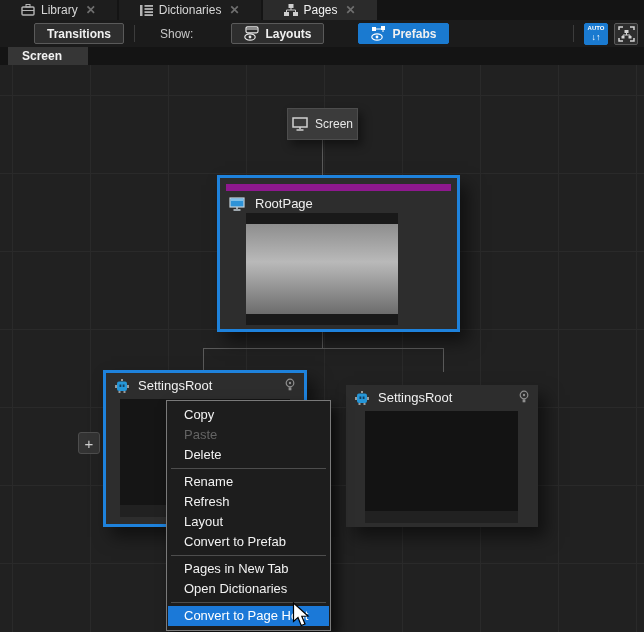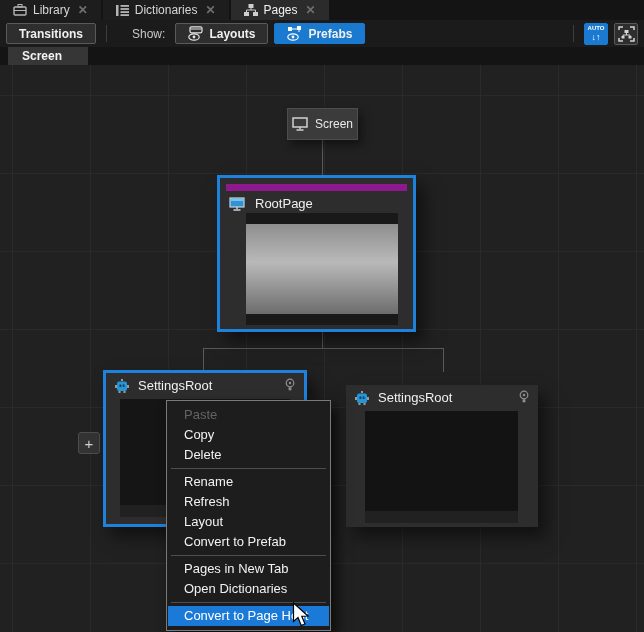--- a/index.html
+++ b/index.html
@@ -2,31 +2,31 @@
 <html style="--accent-blue: #1a7ad0; --selection-blue: #1e82dc; --purple-bar: #8e188e; --menu-highlight: #1b79d8; --canvas-bg: #212121; --node-bg: #2d2d2d;"><head>
 <meta charset="utf-8">
 <style>
   * { margin:0; padding:0; box-sizing:border-box; }
   html,body { width:644px; height:632px; background:#161616; overflow:hidden;
     font-family:"Liberation Sans", sans-serif; }
   .app { position:relative; width:644px; height:632px; background:#161616; }
 
   
   .tabbar { display:flex; align-items:stretch; height:20px; background:#141414; }
-  .tab { display:flex; align-items:center; gap:6px; padding:0 13px; font-size:12px;
+  .tab { display:flex; align-items:center; gap:6px; padding:0 21px; font-size:12px;
     color:#d6d6d6; background:#1d1d1d; margin-right:2px; cursor:default; }
   .tab.active { background:#2b2b2b; color:#f2f2f2; }
   .tab .close { color:#6f6f6f; font-size:12px; font-weight:bold; margin-left:2px; }
   .tab svg { flex:0 0 auto; }
 
   
   .toolbar { display:flex; align-items:center; height:27px; background:#1b1b1b; padding:0 6px; gap:6px; }
   .btn { display:flex; align-items:center; justify-content:center; gap:5px; height:21px;
     background:#2e2e2e; border:1px solid #5a5a5a; border-radius:2px; color:#f0f0f0;
-    font-size:12px; font-weight:bold; padding:0 12px; }
+    font-size:12px; font-weight:bold; padding:0 12px;margin-left:28px; }
   .btn.toggle-on { background:var(--accent-blue,#1a7ad0); border-color:var(--accent-blue,#1a7ad0); }
   .vsep { width:1px; height:17px; background:#3c3c3c; margin:0 4px; }
   .show-label { color:#c8c8c8; font-size:12px; margin:0 4px 0 15px; }
   .spacer { flex:1; }
   .sq-btn { width:24px; height:22px; display:flex; flex-direction:column; align-items:center;
     justify-content:center; border-radius:2px; border:1px solid #5a5a5a; background:#2e2e2e; }
   .sq-btn.blue { background:var(--accent-blue,#1a7ad0); border-color:var(--accent-blue,#1a7ad0); }
   .auto-txt { font-size:6px; font-weight:bold; color:#fff; line-height:7px; letter-spacing:0; }
   .auto-arrows { font-size:9px; font-weight:bold; color:#fff; line-height:10px; }
 
@@ -50,21 +50,21 @@
     box-shadow:4px 5px 9px rgba(0,0,0,.45); }
 
   
   .node { position:absolute; background:#2d2d2d; box-shadow:8px 10px 16px rgba(0,0,0,.5); }
   .node.selected { border:3px solid var(--selection-blue,#1e82dc); }
   .node-title { display:flex; align-items:center; gap:9px; color:#f0f0f0; font-size:13px;
     padding:5px 9px 2px 9px; }
   .node-title .bulb { margin-left:auto; }
   .accent-bar { height:7px; margin:6px 6px 0 6px; background:var(--purple-bar,#8e188e); }
 
-  .rootpage { left:217px; top:110px; width:199px; height:157px; }
+  .rootpage { left:217px; top:110px; width:243px; height:157px; }
   .rootpage .thumb { margin-left:26px; width:152px; height:112px; background:#191919;
     display:flex; flex-direction:column; }
   .rootpage .thumb .strip { height:11px; background:#191919; }
   .rootpage .thumb .grad { flex:1;
     background:linear-gradient(180deg,#8e8e8e 0%,#b9b9b9 42%,#a9a9a9 55%,#6c6c6c 100%); }
 
   .applications { left:103px; top:305px; width:204px; height:157px; }
   .applications .thumb { margin-left:14px; margin-top:4px; width:170px; height:118px;
     background:#151515; display:flex; flex-direction:column; }
   .settingsroot { left:346px; top:320px; width:192px; height:142px; }
@@ -252,22 +252,22 @@
           <rect x="3.6" y="9.3" width="2.8" height="3" fill="#8f8f8f"></rect>
         </svg>
       </div>
       <div class="thumb">
         <div class="fill"></div>
         <div class="bstrip"></div>
       </div>
     </div>
 
     <div class="menu">
+      <div class="mi">Copy</div>
       <div class="mi disabled">Paste</div>
-      <div class="mi">Copy</div>
       <div class="mi">Delete</div>
       <div class="menu-sep"></div>
       <div class="mi">Rename</div>
       <div class="mi">Refresh</div>
       <div class="mi">Layout</div>
       <div class="mi">Convert to Prefab</div>
       <div class="menu-sep"></div>
       <div class="mi">Pages in New Tab</div>
       <div class="mi">Open Dictionaries</div>
       <div class="menu-sep"></div>

